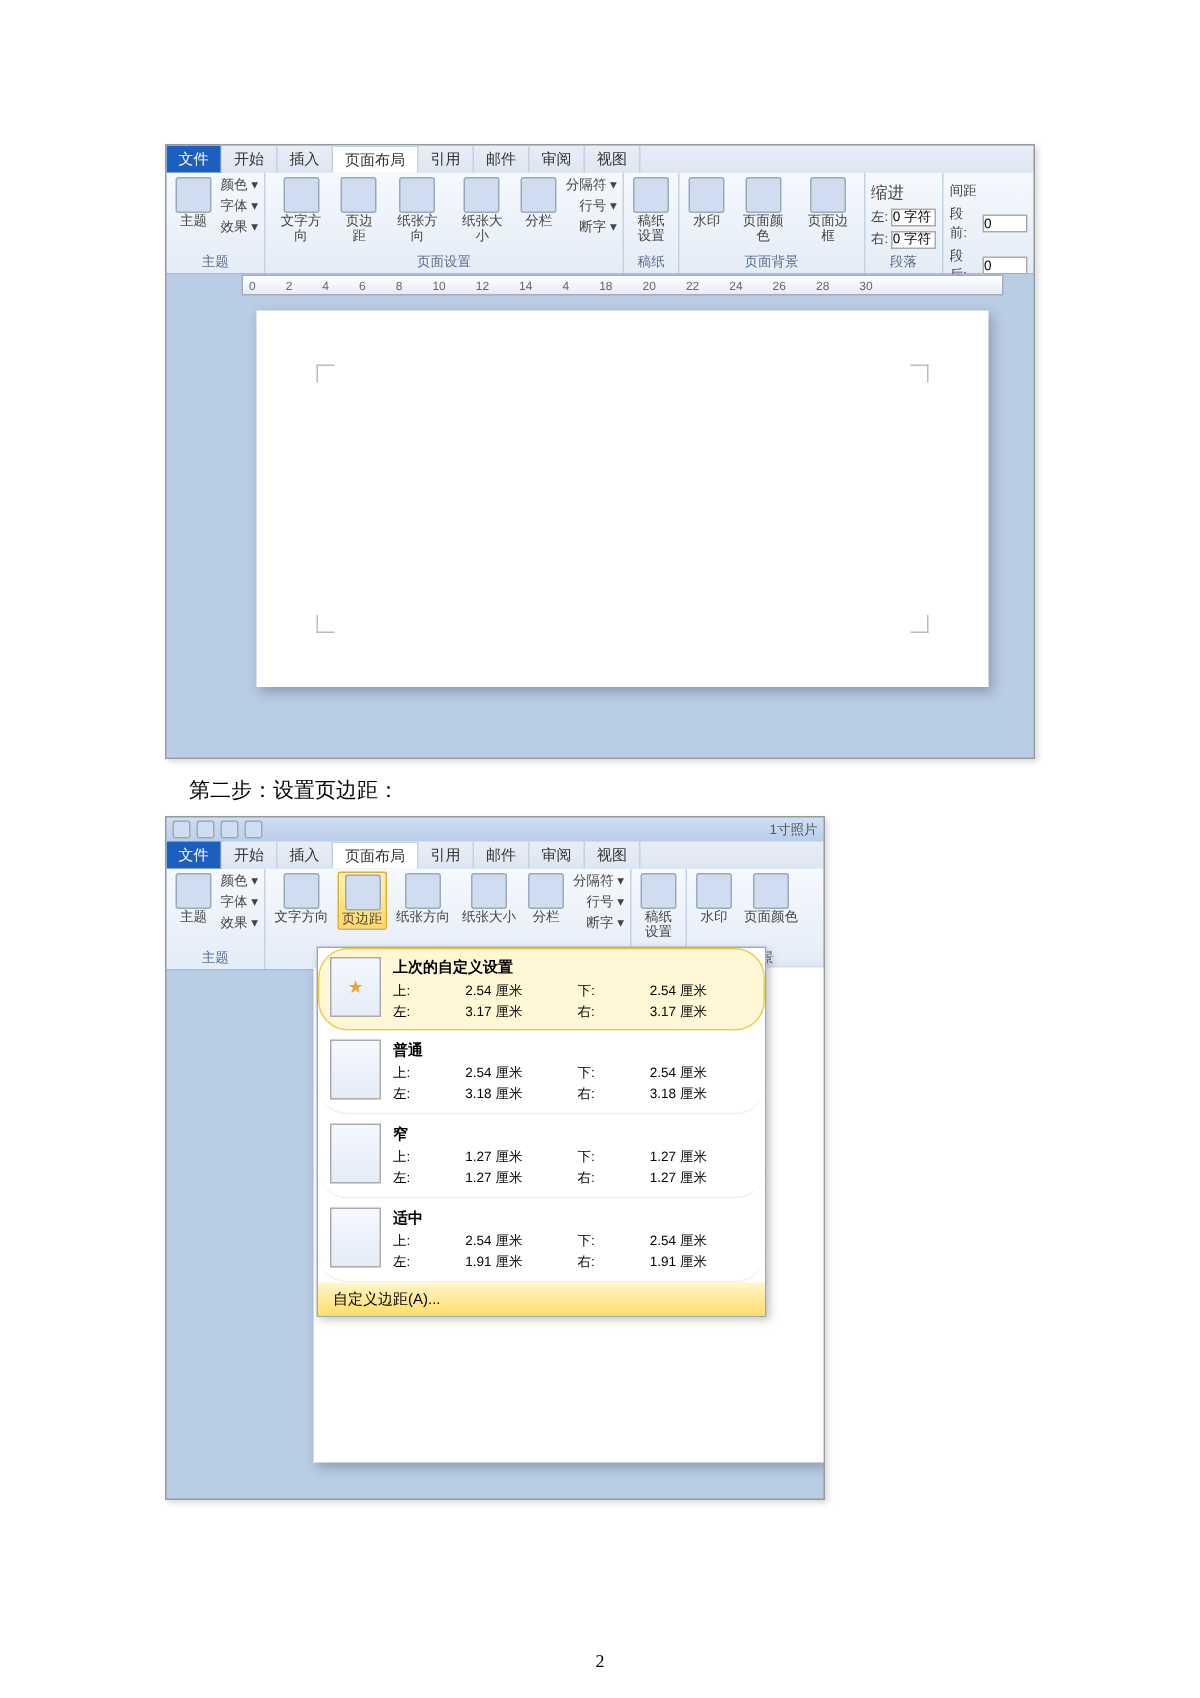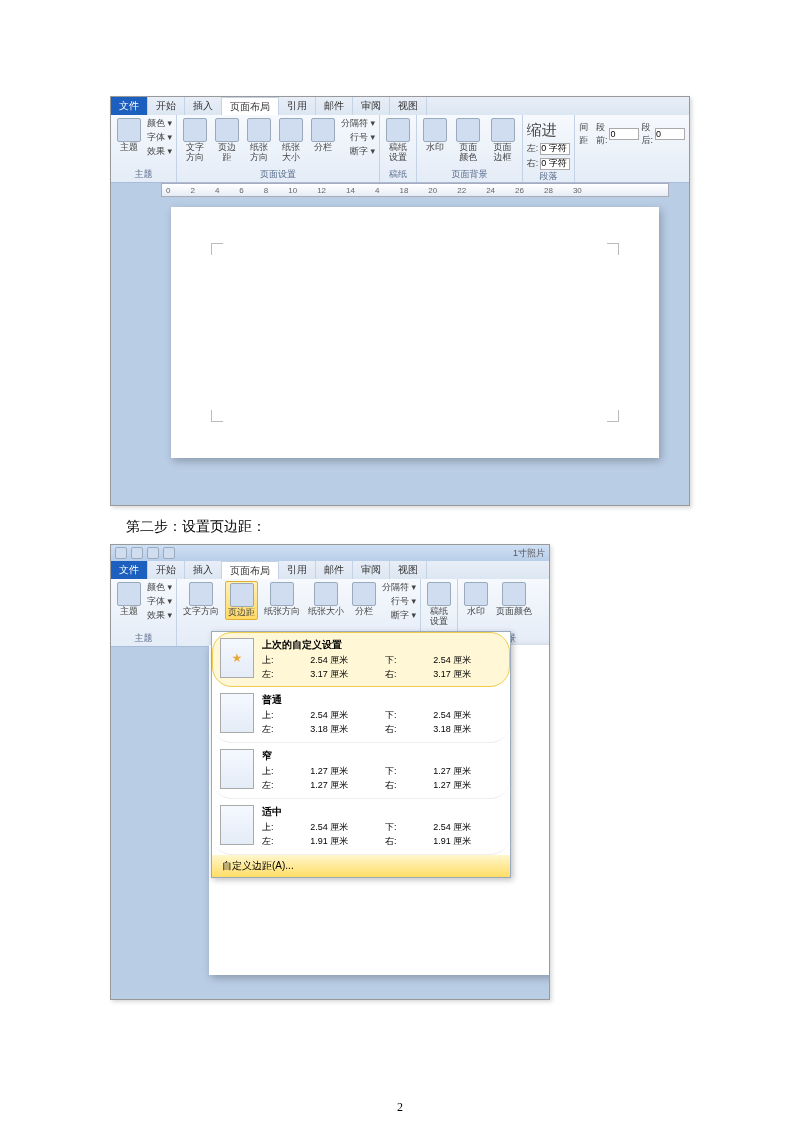--- a/index.html
+++ b/index.html
@@ -148,34 +148,34 @@
             </div>
           <div class="vbtn">
               <span class="ico big"></span>
               <span>页面边框</span>
             </div>
         </div>
         <div class="rgroup-name">页面背景</div>
       </div>
       <div class="rgroup">
         <div class="btns" style="flex-direction:column; gap:2px; padding-top:4px;">
-          <div style="font-size:15px;">缩进</div>
+          <div style="font-size:11px;">缩进</div>
           <div class="spin">
               <span>左:</span>
               <input value="0 字符" style="">
             </div>
           <div class="spin">
               <span>右:</span>
               <input value="0 字符" style="">
             </div>
         </div>
         <div class="rgroup-name">段落</div>
       </div>
       <div class="rgroup" style="border-right:none;">
-        <div class="btns" style="flex-direction:row; gap:2px; padding-top:4px;">
+        <div class="btns" style="flex-direction:column; gap:2px; padding-top:4px;">
           <div style="font-size:9px;">间距</div>
           <div class="spin">
               <span>段前:</span>
               <input value="0" style="">
             </div>
           <div class="spin">
               <span>段后:</span>
               <input value="0" style="">
             </div>
         </div>

